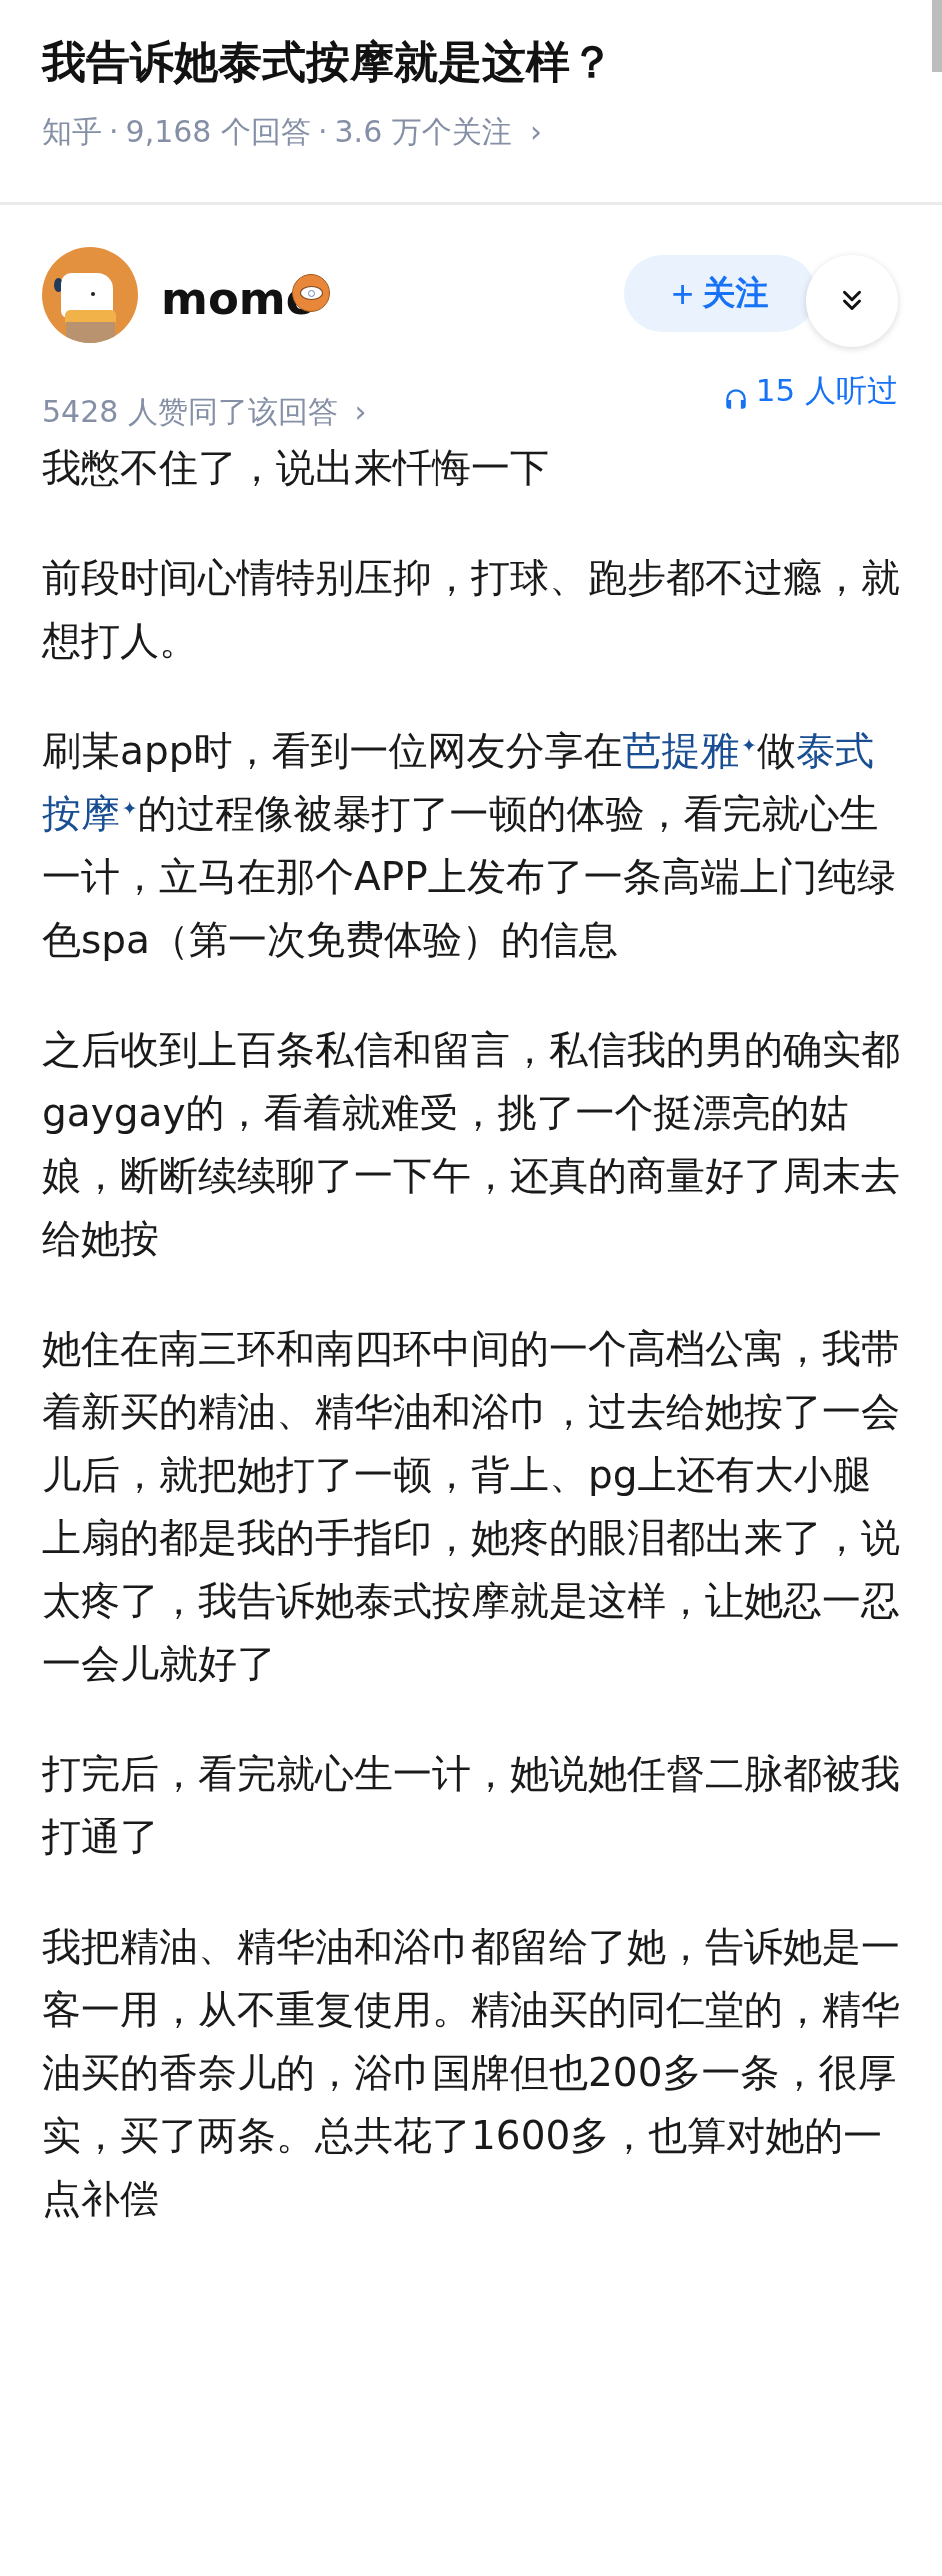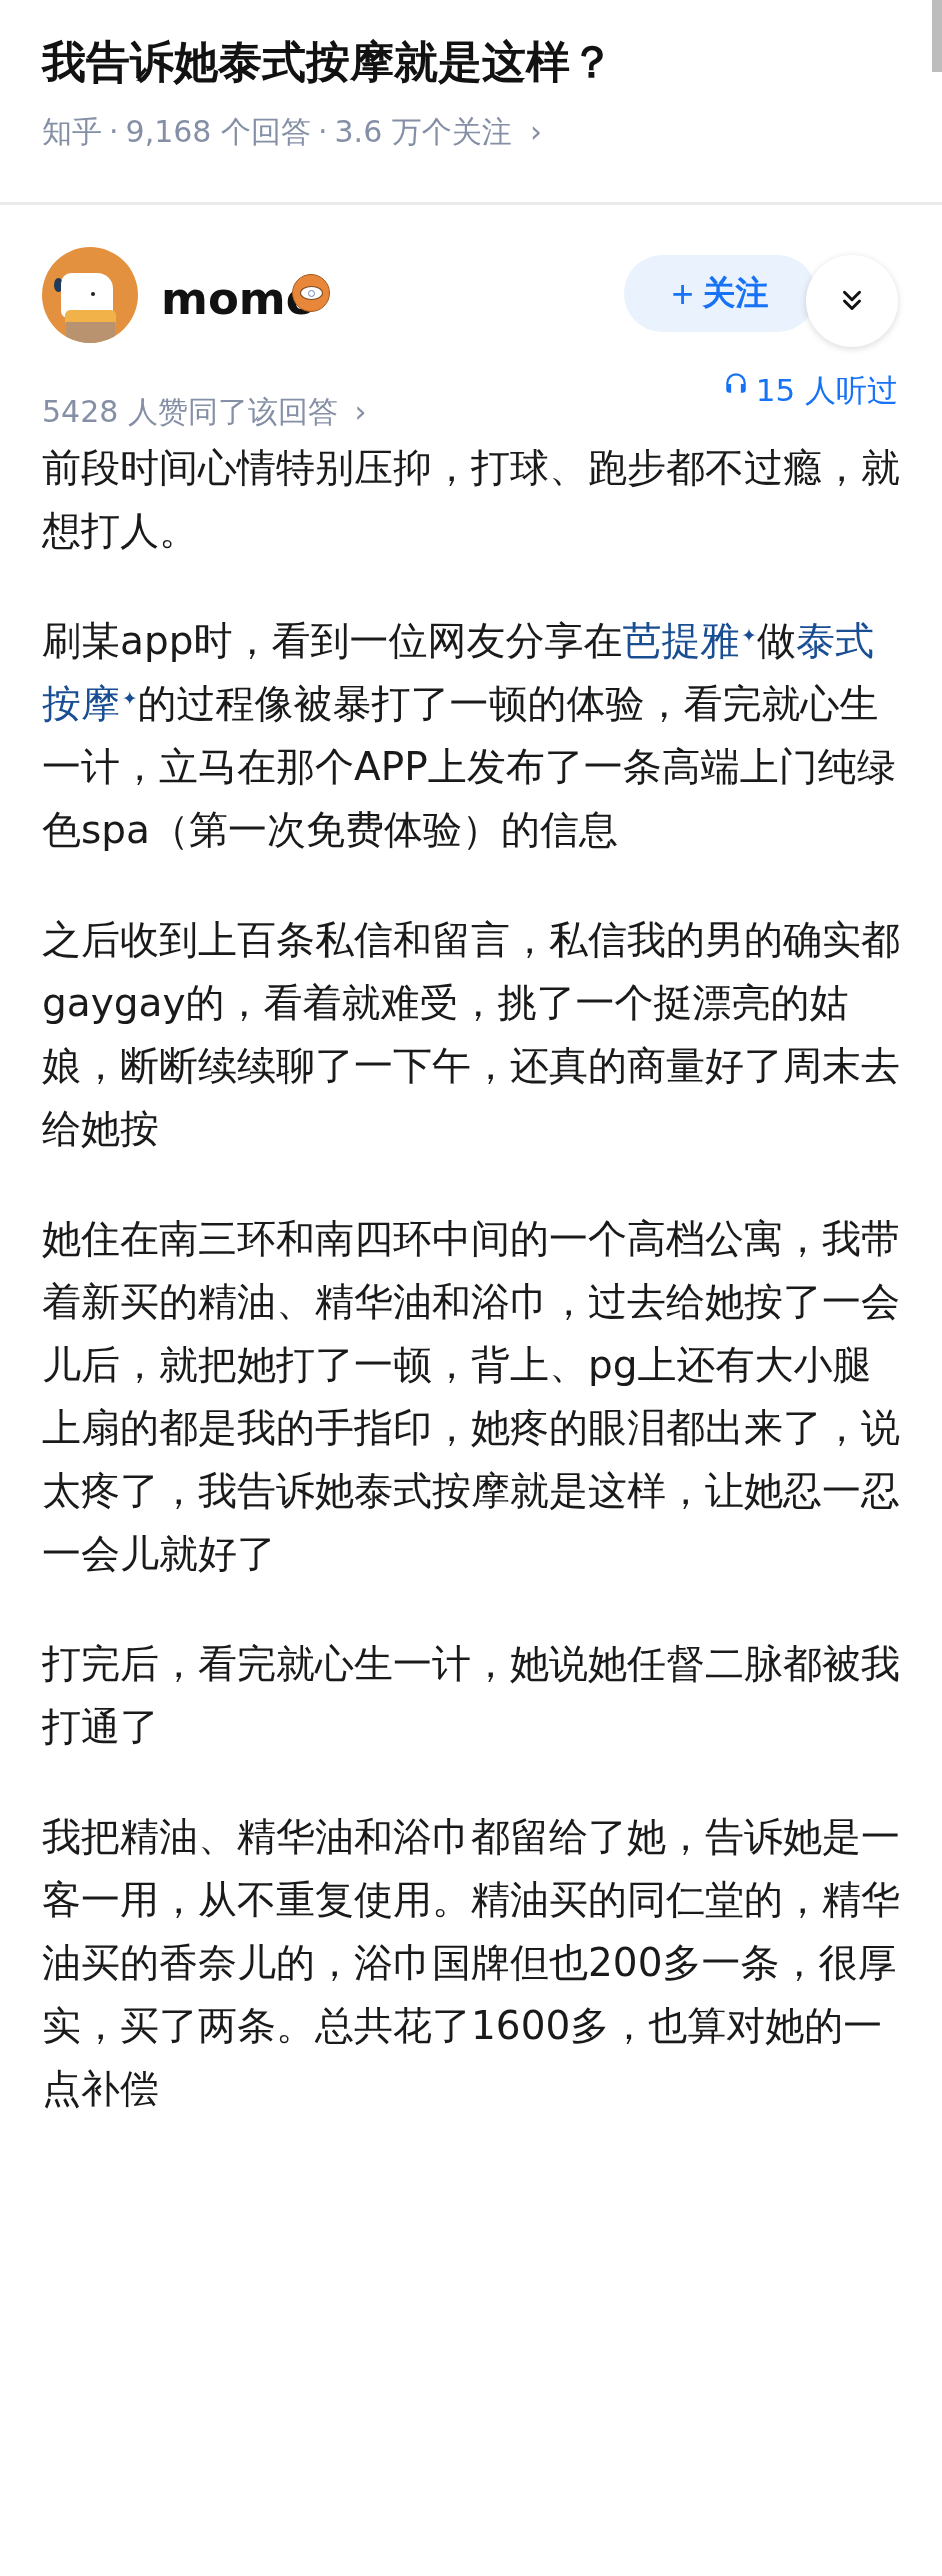--- a/index.html
+++ b/index.html
@@ -17,21 +17,21 @@
   .avatar .eye { position: absolute; left: 49px; top: 45px; width: 4.4px; height: 4.4px; background: #222; border-radius: 50%; }
   .avatar .ear { position: absolute; left: 12.2px; top: 31px; width: 8.7px; height: 14px; background: #1f3a5a; border-radius: 50%; }
   .author-name { position: absolute; left: 161px; top: 272px; font-size: 45px; font-weight: bold; color: #121212; }
   .badge { position: absolute; left: 292px; top: 274px; width: 38px; height: 38px; border-radius: 50%; background: #e8873a; border: 1.7px solid #a35a1e; box-sizing: border-box; display: flex; align-items: center; justify-content: center; }
   .badge .eye-o { width: 23px; height: 14px; background: #fff; border-radius: 50%; border: 1.7px solid #7a4a20; display:flex; align-items:center; justify-content:center; box-sizing: border-box; }
   .badge .pupil { width: 7px; height: 7px; border-radius: 50%; border: 1.7px solid #6c86b3; box-sizing: border-box; }
   .follow-btn { position: absolute; left: 624px; top: 255px; width: 192px; height: 77px; border-radius: 38px; background: #eaf2fd; color: #1772f6; font-size: 33px; font-weight: bold; display: flex; align-items: center; justify-content: center; gap: 8.7px; border: none; padding: 0; }
   .follow-btn .plus { font-weight: normal; font-size: 38px; line-height: 1; }
   .expand-btn { position: absolute; left: 806px; top: 255px; width: 92px; height: 92px; border-radius: 50%; background: #ffffff; box-shadow: 0 1.7px 7px rgba(0,0,0,0.15); display: flex; align-items: center; justify-content: center; }
   .votes { position: absolute; left: 42px; top: 370px; font-size: 30px; color: #8590a6; white-space: nowrap; margin-top: 22px; }
-  .listened { position: absolute; right: 44px; top: 370px; font-size: 31px; color: #1772f6; display: flex; align-items: flex-start; gap: 7px; white-space: nowrap; }
+  .listened { position: absolute; right: 44px; top: 370px; font-size: 31px; color: #1772f6; display: flex; align-items: flex-end; gap: 7px; white-space: nowrap; }
   .content { position: absolute; left: 42px; top: 436px; width: 864px; font-size: 39px; line-height: 63px; color: #1a1a1a; }
   .content p { margin: 0 0 47px 0; }
   .link { color: #1a4e93; }
   .spark { color: #1a4e93; font-size: 19px; vertical-align: top; position: relative; top: -5.2px; margin-left: 1.7px; }
 </style>
 </head>
 <body>
 
 <div class="scrollbar"></div>
 
@@ -73,20 +73,21 @@
   <span style="margin-left:7px">›</span>
 </div>
 <div class="listened">
   <svg width="26" height="26" viewBox="0 0 24 24" fill="#1772f6">
     <path d="M12 3a9 9 0 0 0-9 9v6a3 3 0 0 0 3 3h1.5v-8H5v-1a7 7 0 0 1 14 0v1h-2.5v8H18a3 3 0 0 0 3-3v-6a9 9 0 0 0-9-9z"></path>
   </svg>
   <span>15 人听过</span>
 </div>
 
 <div class="content">
+  <p>我憋不住了，说出来忏悔一下</p>
   <p>前段时间心情特别压抑，打球、跑步都不过瘾，就想打人。</p>
   <p><span>刷某app时，看到一位网友分享在</span><span class="link">芭提雅</span><span class="spark">✦</span><span>做</span><span class="link">泰式按摩</span><span class="spark">✦</span><span>的过程像被暴打了一顿的体验，看完就心生一计，立马在那个APP上发布了一条高端上门纯绿色spa（第一次免费体验）的信息</span></p>
   <p>之后收到上百条私信和留言，私信我的男的确实都gaygay的，看着就难受，挑了一个挺漂亮的姑娘，断断续续聊了一下午，还真的商量好了周末去给她按</p>
   <p>她住在南三环和南四环中间的一个高档公寓，我带着新买的精油、精华油和浴巾，过去给她按了一会儿后，就把她打了一顿，背上、pg上还有大小腿上扇的都是我的手指印，她疼的眼泪都出来了，说太疼了，我告诉她泰式按摩就是这样，让她忍一忍一会儿就好了</p>
   <p>打完后，看完就心生一计，她说她任督二脉都被我打通了</p>
   <p>我把精油、精华油和浴巾都留给了她，告诉她是一客一用，从不重复使用。精油买的同仁堂的，精华油买的香奈儿的，浴巾国牌但也200多一条，很厚实，买了两条。总共花了1600多，也算对她的一点补偿</p>
 </div>
 
 
 </body></html>

